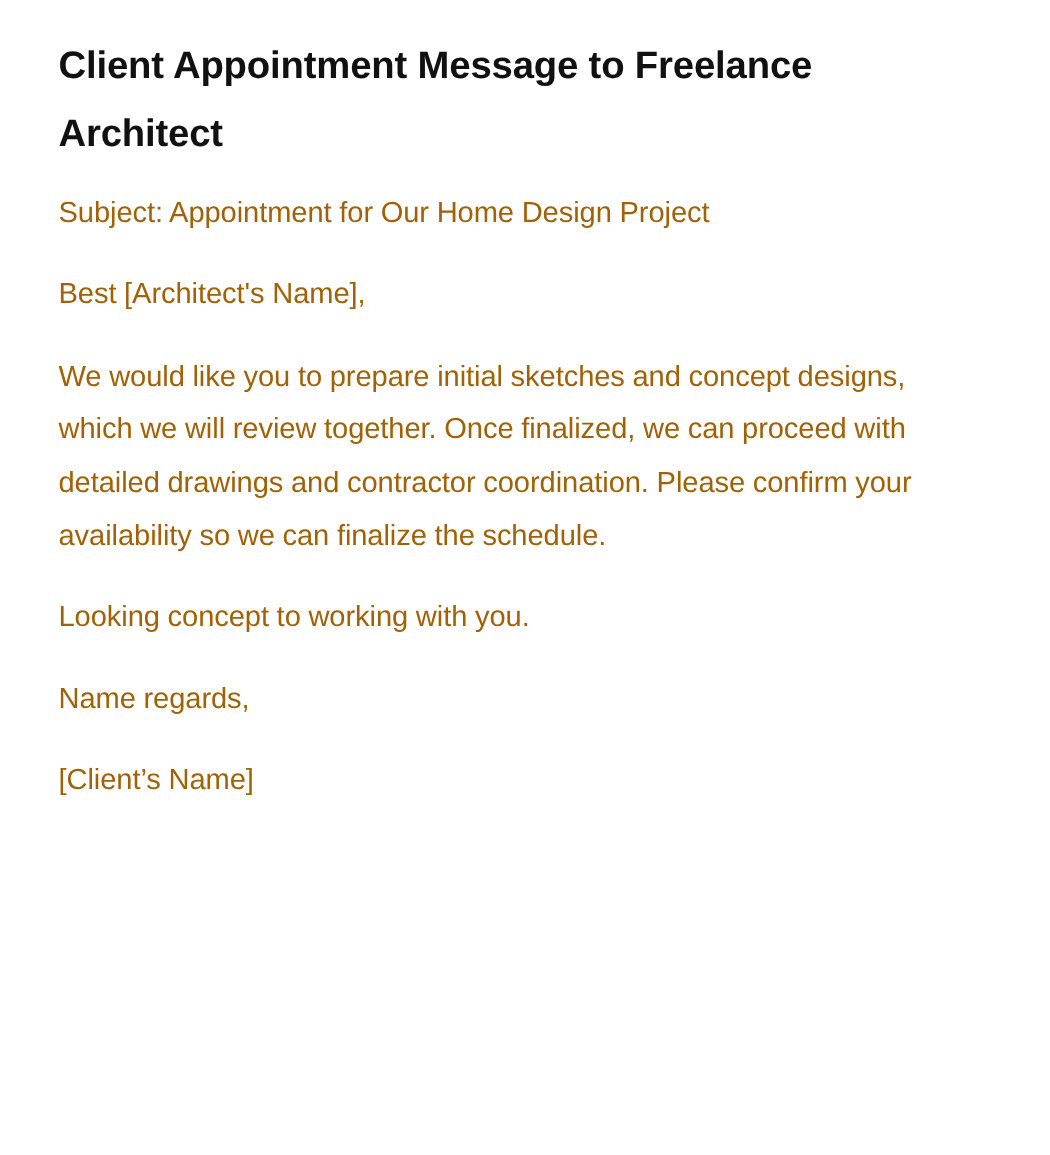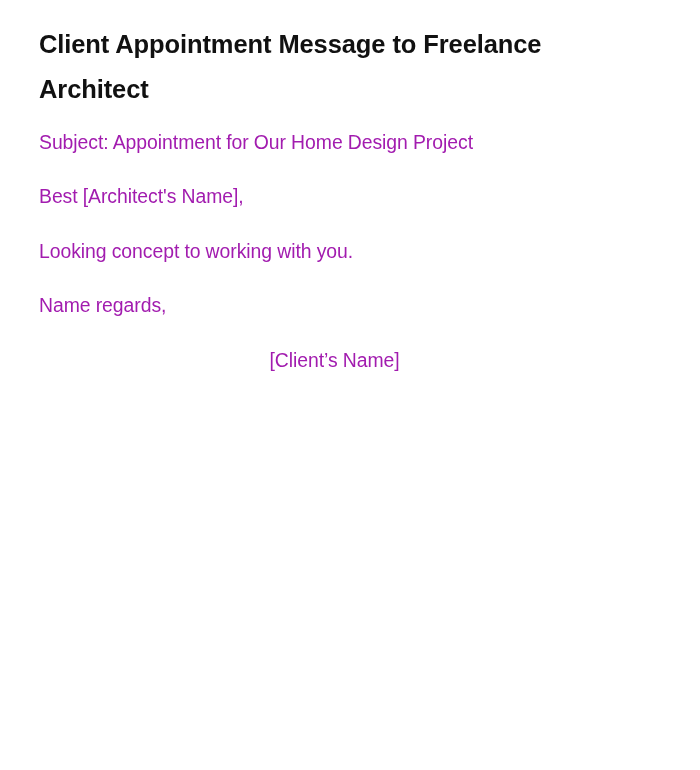--- a/index.html
+++ b/index.html
@@ -43,47 +43,47 @@
     max-width: 592px;
   }
 
   .para {
     margin: 0 0 19px 0;
     padding: 0;
     font-size: 19.4px;
     font-weight: 400;
     line-height: 35.4px;
     letter-spacing: -0.05px;
-    color: #a21caf;
+    color: #a16207;
     word-spacing: -0.2px;
   }
 
   .para:first-child {
     margin-top: 13px;
   }
 
   .para:last-child {
     margin-bottom: 0;
-    text-align: center;
   }
 </style>
 </head>
 <body>
 
 <div class="page">
 
   <h1 class="doc-title">Client Appointment Message to Freelance Architect</h1>
 
   <div class="doc-body">
 
     <p class="para">Subject: Appointment for Our Home Design Project</p>
 
     <p class="para">Best [Architect's Name],</p>
 
 
+    <p class="para">We would like you to prepare initial sketches and concept designs, which we will review together. Once finalized, we can proceed with detailed drawings and contractor coordination. Please confirm your availability so we can finalize the schedule.</p>
 
     <p class="para">Looking concept to working with you.</p>
 
     <p class="para">Name regards,</p>
 
     <p class="para">[Client’s Name]</p>
 
   </div>
 
 </div>

